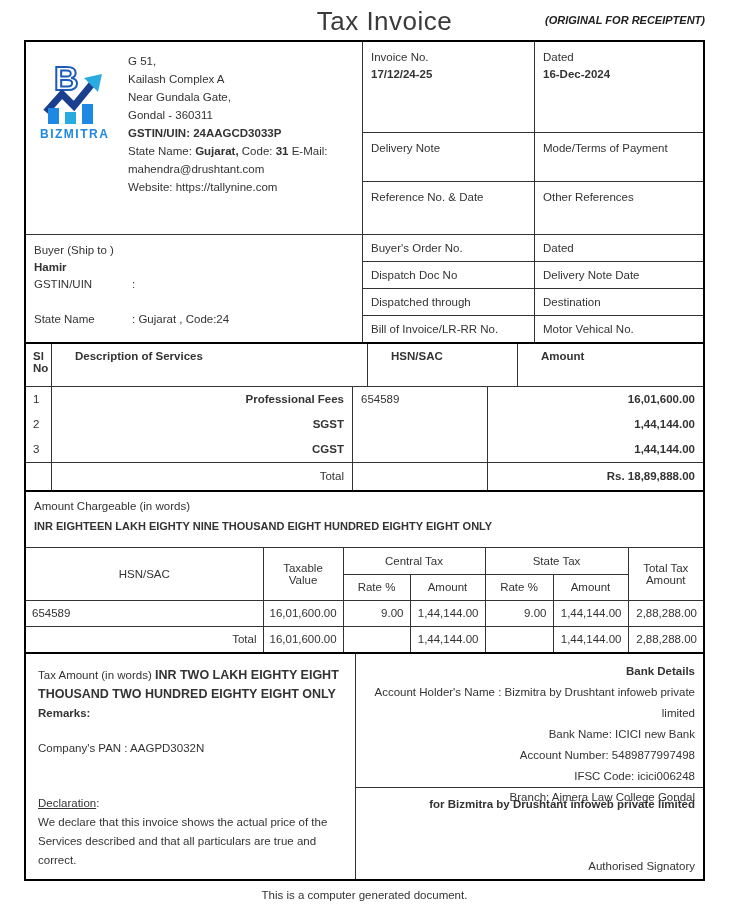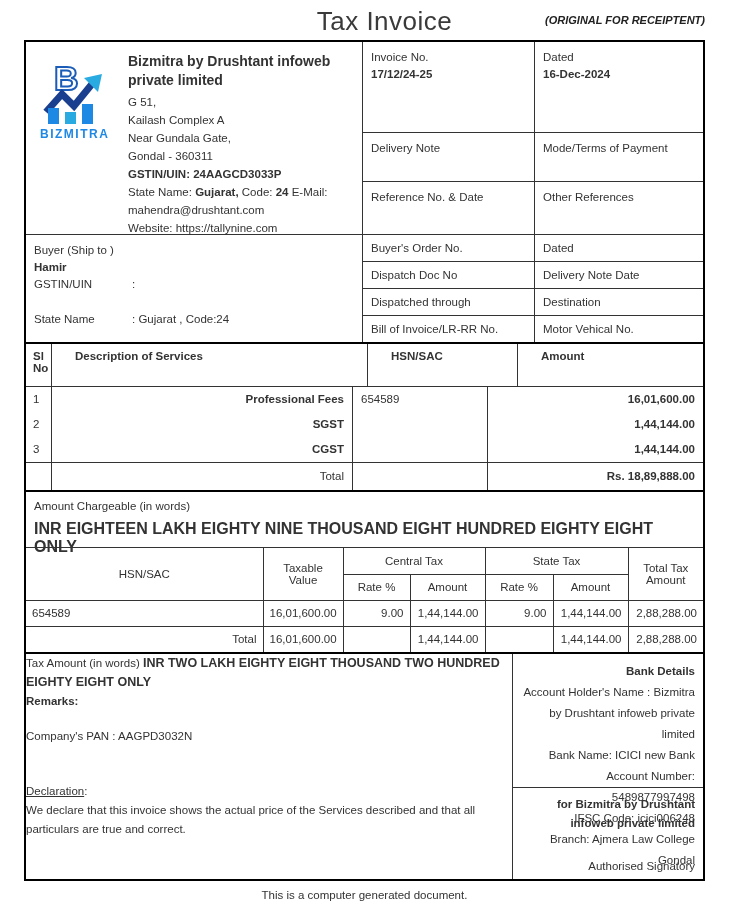--- a/index.html
+++ b/index.html
@@ -64,37 +64,37 @@
   .items-body .line { height:25px; padding-top:6px; }
   .desc-line { text-align:right; font-weight:bold; }
   .amt-line { text-align:right; font-weight:bold; }
   .items-total { height:29px; }
   .items-total .col-desc { text-align:right; padding-top:7px; }
   .items-total .col-amt { text-align:right; font-weight:bold; padding-top:7px; }
   .items-total .col-sl, .items-total .col-hsn { padding-top:7px; }
 
   
   .sec4 { height:56px; padding:8px; }
-  .sec4 .words { font-weight:bold; font-size:16px; margin-top:8px; }
+  .sec4 .words { font-weight:bold; font-size:11px; margin-top:8px; }
 
   
   table.taxes { border-collapse:collapse; width:100%; table-layout:fixed; }
   table.taxes th, table.taxes td {
     border:1px solid #333; font-weight:normal; padding:4px 6px; height:26px;
   }
   table.taxes th { text-align:center; vertical-align:middle; }
   table.taxes tr > *:first-child { border-left:none; }
   table.taxes tr > *:last-child { border-right:none; }
   table.taxes tr:first-child th { border-top:none; }
   .tx-num { text-align:right; }
   .tax-total td { font-weight:bold; border-bottom:none !important; }
 
   
   .sec6 { height:225px; }
-  .bottom-left { width:487px; padding:0; line-height:19px; }
+  .bottom-left { width:330px; padding:12px; line-height:19px; }
   .bottom-right { flex:1; display:flex; flex-direction:column; }
   .bank-box { height:134px; padding:7px 8px; text-align:right; line-height:21px; border-bottom:1px solid #333; }
   .sign-box { flex:1; padding:7px 8px; text-align:right; display:flex; flex-direction:column; justify-content:space-between; }
   .sign-for { font-weight:bold; line-height:19px; }
   .tax-words-val { font-weight:bold; font-size:12.5px; }
   .remarks { font-weight:bold; }
   .pan-line { margin-top:16px; }
   .decl-label { margin-top:36px; }
   .decl-label .u { text-decoration:underline; }
   .decl-text { line-height:19px; }
@@ -120,27 +120,26 @@
             <text x="20" y="34" font-size="34" font-weight="bold" fill="none" stroke="#1b5cb8" stroke-width="2" font-family="Liberation Sans, sans-serif">B</text>
             <path d="M12 56 L28 38 L40 50 L58 28" stroke="#1b3f8f" stroke-width="7" fill="none" stroke-linejoin="miter"></path>
             <polygon points="50,22 68,18 64,36" fill="#29abe2"></polygon>
             <rect x="14" y="52" width="11" height="16" fill="#1e88e5"></rect>
             <rect x="31" y="56" width="11" height="12" fill="#29abe2"></rect>
             <rect x="48" y="48" width="11" height="20" fill="#1e88e5"></rect>
             <text x="6" y="82" font-size="12" font-weight="bold" fill="#1e88e5" letter-spacing="1.5" font-family="Liberation Sans, sans-serif">BIZMITRA</text>
           </svg>
         </div>
         <div class="seller-info">
-          <div class="seller-name">Bizmitra by Drushtant infoweb private limited</div>
           <div>G 51,</div>
           <div>Kailash Complex A</div>
           <div>Near Gundala Gate,</div>
           <div>Gondal - 360311</div>
           <div class="bold">GSTIN/UIN: 24AAGCD3033P</div>
-          <div><span>State Name: </span><span class="bold">Gujarat,</span><span> Code: </span><span class="bold">24</span><span> E-Mail:</span></div>
+          <div><span>State Name: </span><span class="bold">Gujarat,</span><span> Code: </span><span class="bold">31</span><span> E-Mail:</span></div>
           <div>mahendra@drushtant.com</div>
           <div>Website: https://tallynine.com</div>
         </div>
       </div>
       <div class="meta-col">
         <div class="meta-row meta-row-1 bb">
           <div class="cell meta-cell-l">
             <div class="meta-label">Invoice No.</div>
             <div class="meta-value">17/12/24-25</div>
           </div>

